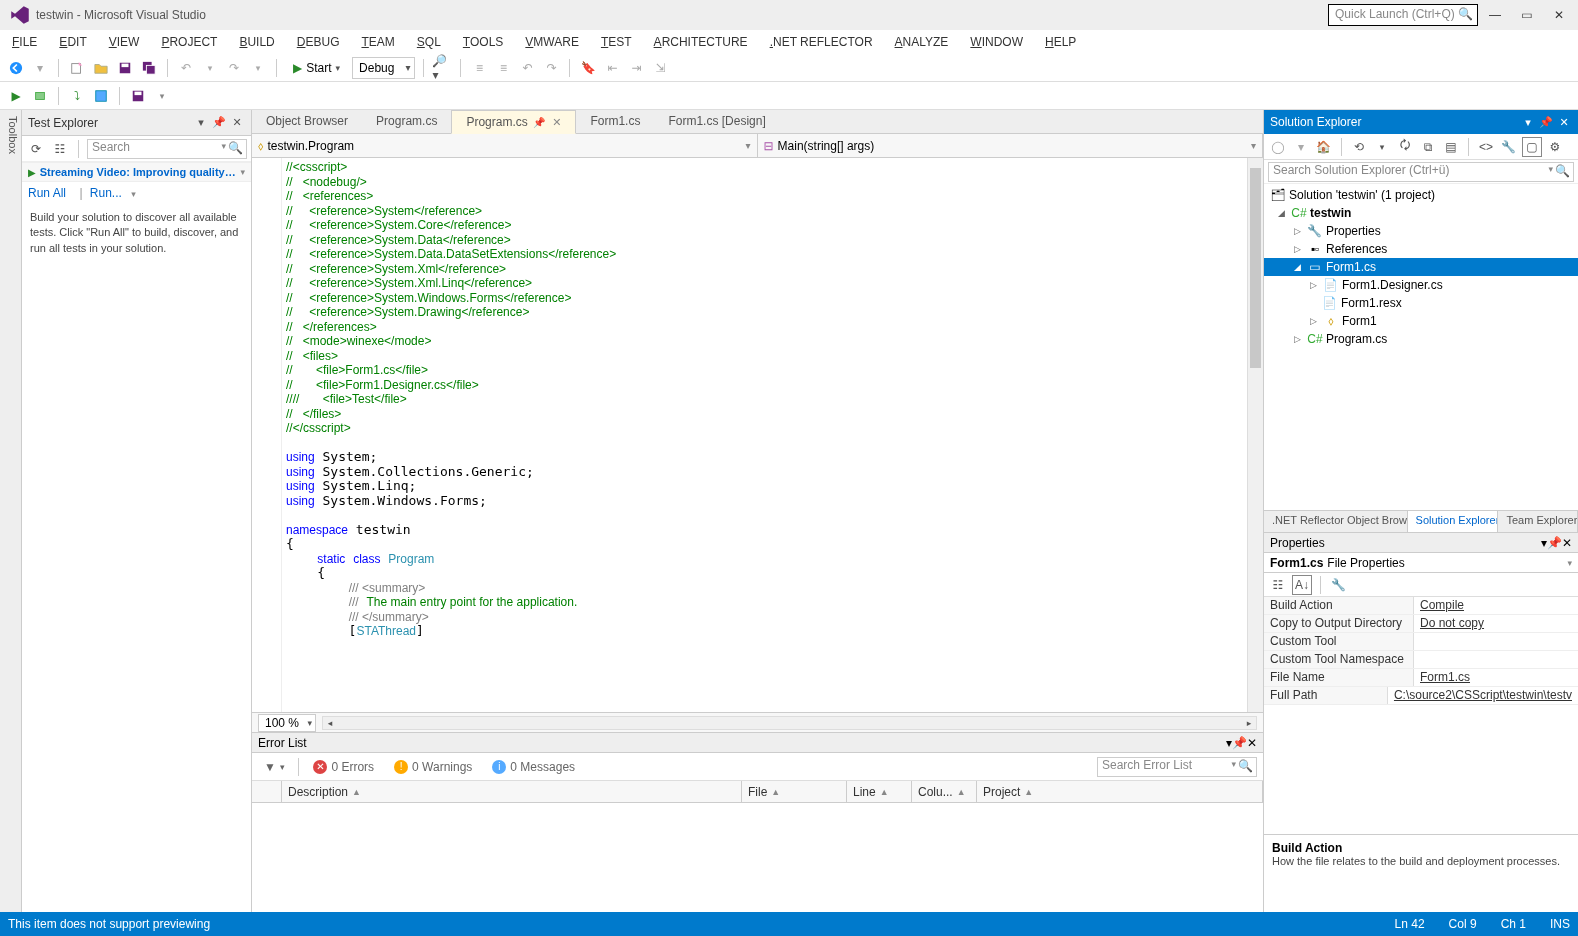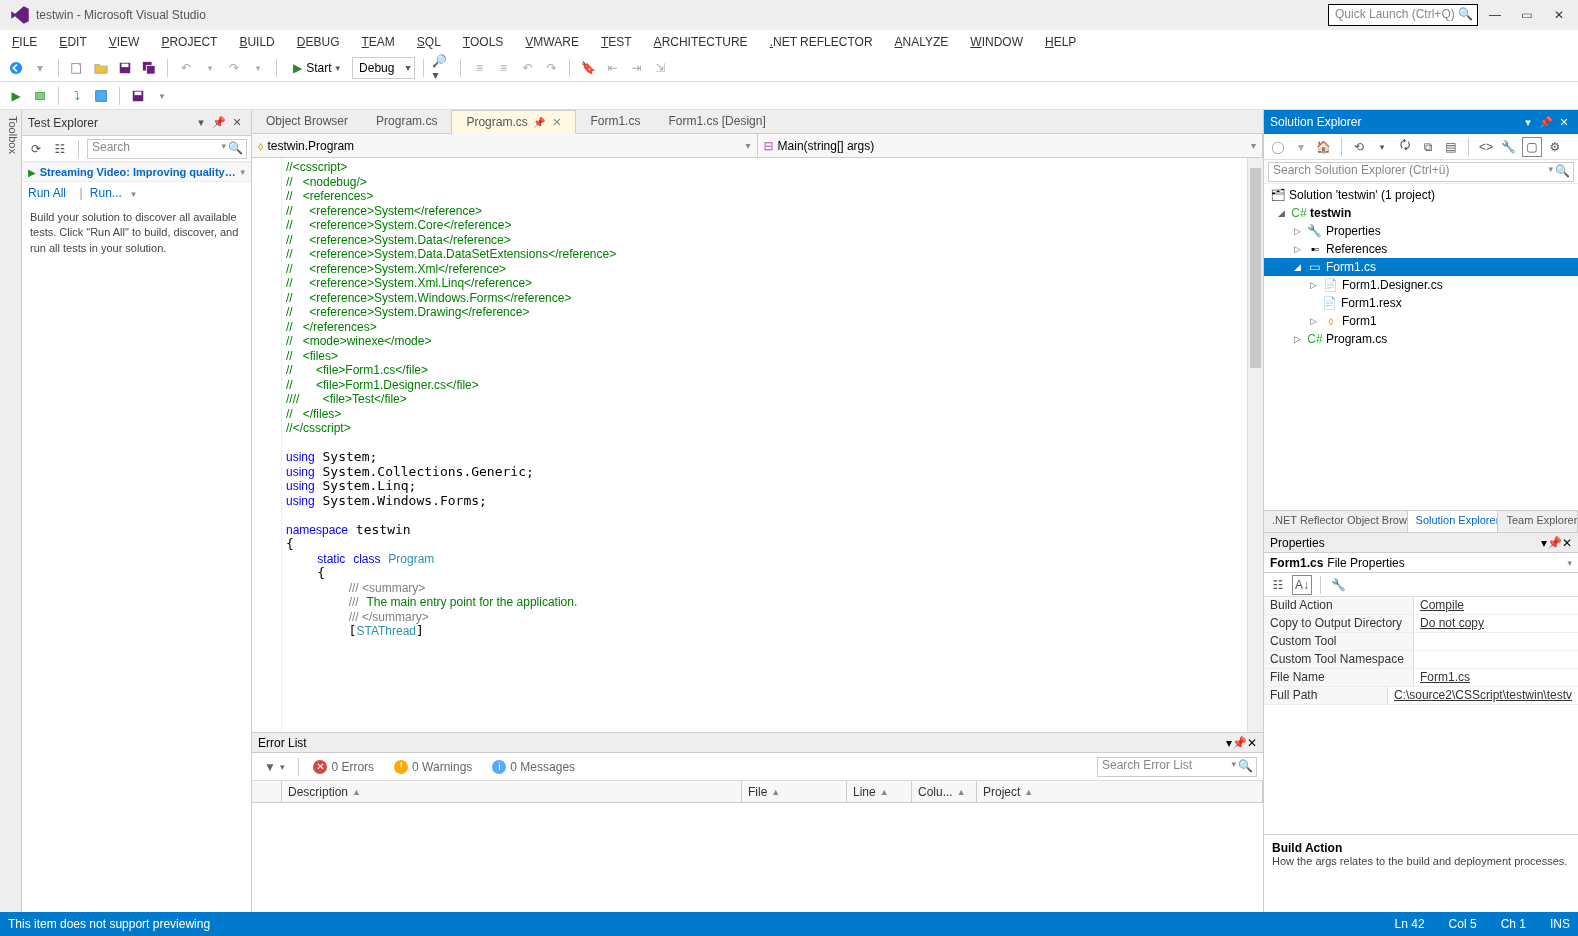--- a/index.html
+++ b/index.html
@@ -337,20 +337,29 @@
     {
         <span class="gray">/// &lt;summary&gt;</span>
         <span class="gray">///</span> <span class="c">The main entry point for the application.</span>
         <span class="gray">/// &lt;/summary&gt;</span>
         [<span class="ty">STAThread</span>]
 </div>
       <div class="scroll-v">
           <div class="thumb"></div>
         </div>
     </div>
+    <div class="editor-status">
+      <div class="zoomcombo">
+          <span>100 %</span>
+        </div>
+      <div class="hscroll">
+        <span class="lbtn">◂</span>
+        <span class="rbtn">▸</span>
+      </div>
+    </div>
 
     <div class="errorlist">
       <div class="eheader">
         <span>Error List</span>
         <span class="spacer"></span>
         <span class="hbtn">▾</span>
         <span class="hbtn">📌</span>
         <span class="hbtn">✕</span>
       </div>
       <div class="etoolbar">
@@ -512,26 +521,26 @@
             <div class="pname">File Name</div>
             <div class="pval">Form1.cs</div>
           </div>
           <div class="prop-row">
             <div class="pname">Full Path</div>
             <div class="pval">C:\source2\CSScript\testwin\testv</div>
           </div>
         </div>
       <div class="props-desc">
         <div class="dtitle">Build Action</div>
-        <div class="dtext">How the args relates to the build and deployment processes.</div>
+        <div class="dtext">How the file relates to the build and deployment processes.</div>
       </div>
     </div>
   </div>
 </div>
 
 <div class="statusbar">
   <span>This item does not support previewing</span>
   <span class="spacer"></span>
   <span class="cell">Ln 42</span>
-  <span class="cell">Col 5</span>
+  <span class="cell">Col 9</span>
   <span class="cell">Ch 1</span>
   <span class="cell">INS</span>
 </div>
 
 </body></html>

